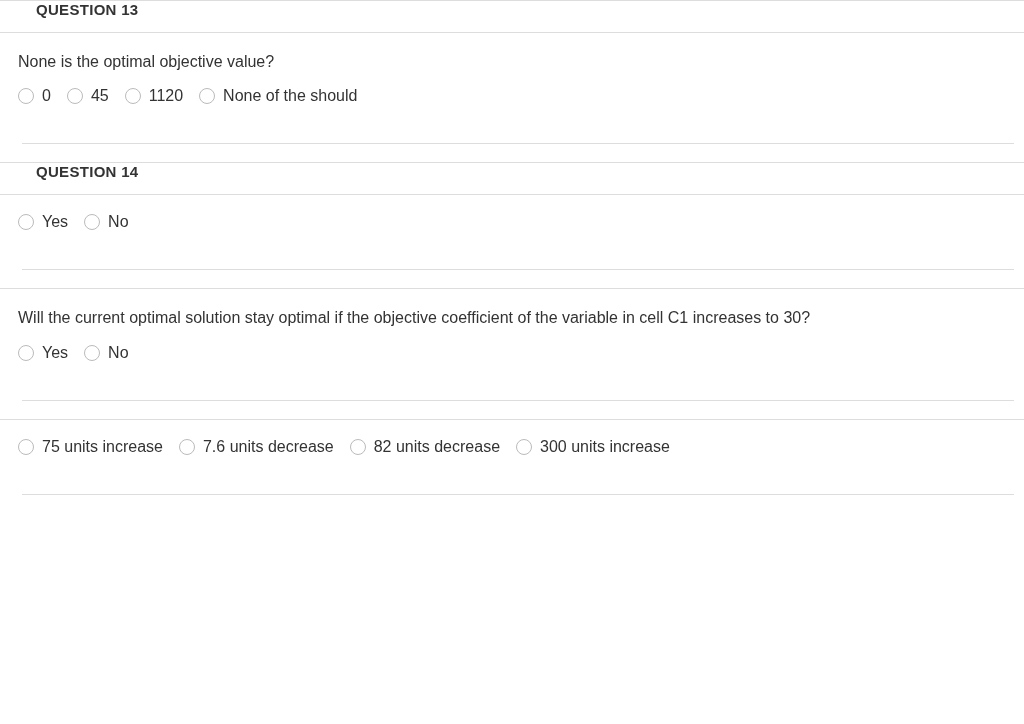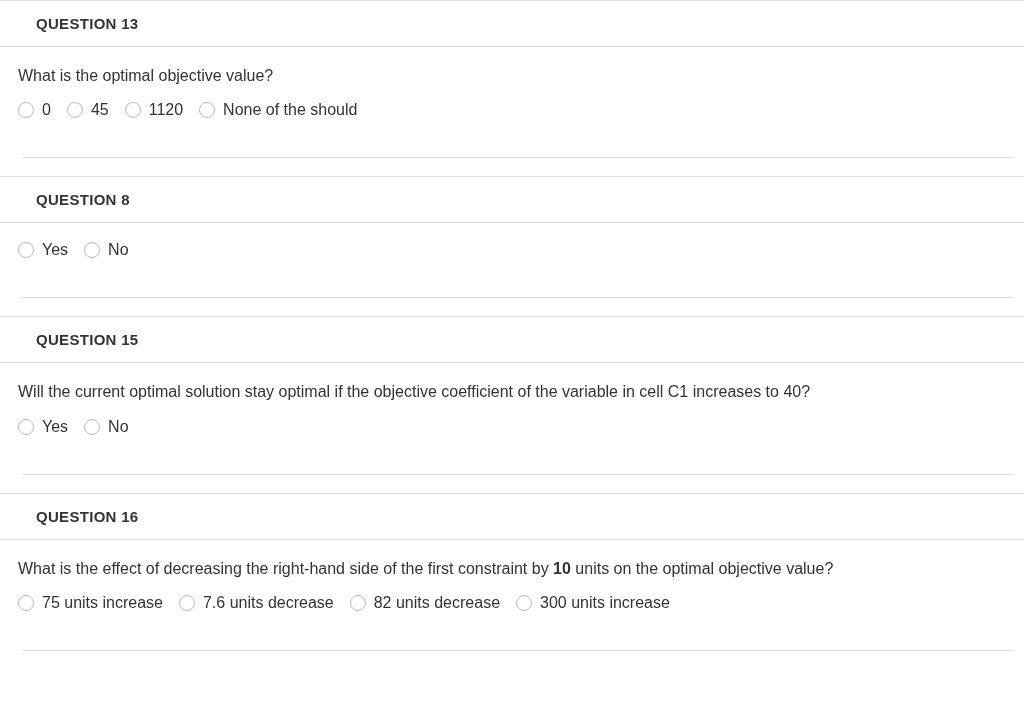--- a/index.html
+++ b/index.html
@@ -12,21 +12,21 @@
       background: #ffffff;
       color: #333;
       width: 1024px;
       height: 724px;
       overflow: hidden;
     }
     .question-block {
       border-top: 1px solid #ddd;
     }
     .question-header {
-      padding: 14px 0 14px 36px;
+      padding: 0 0 14px 36px;
       border-bottom: 1px solid #ddd;
     }
     .question-title {
       font-weight: 700;
       font-size: 15px;
       color: #333;
       letter-spacing: 0.3px;
     }
     .question-body {
       padding: 18px 10px 18px 18px;
@@ -75,21 +75,21 @@
   </style>
 </head>
 <body>
 
 <div id="container">
     <div class="question-block">
       <div class="question-header">
         <div class="question-title">QUESTION 13</div>
       </div>
       <div class="question-body">
-        <div class="question-prompt">What is the optimal objective value?</div>
+        <div class="question-prompt">None is the optimal objective value?</div>
         <div class="options-row">
           <label class="option">
             <span class="radio"></span>
             <span class="option-label">0</span>
           </label>
           <label class="option">
             <span class="radio"></span>
             <span class="option-label">45</span>
           </label>
           <label class="option">
@@ -99,61 +99,54 @@
           <label class="option">
             <span class="radio"></span>
             <span class="option-label">None of the should</span>
           </label>
         </div>
         <div class="body-divider"></div>
       </div>
     </div>
     <div class="question-block">
       <div class="question-header">
-        <div class="question-title">QUESTION 8</div>
+        <div class="question-title">QUESTION 14</div>
       </div>
       <div class="question-body">
         <div class="options-row">
           <label class="option">
             <span class="radio"></span>
             <span class="option-label">Yes</span>
           </label>
           <label class="option">
             <span class="radio"></span>
             <span class="option-label">No</span>
           </label>
         </div>
         <div class="body-divider"></div>
       </div>
     </div>
     <div class="question-block">
-      <div class="question-header">
-        <div class="question-title">QUESTION 15</div>
-      </div>
       <div class="question-body">
-        <div class="question-prompt">Will the current optimal solution stay optimal if the objective coefficient of the variable in cell C1 increases to 40?</div>
+        <div class="question-prompt">Will the current optimal solution stay optimal if the objective coefficient of the variable in cell C1 increases to 30?</div>
         <div class="options-row">
           <label class="option">
             <span class="radio"></span>
             <span class="option-label">Yes</span>
           </label>
           <label class="option">
             <span class="radio"></span>
             <span class="option-label">No</span>
           </label>
         </div>
         <div class="body-divider"></div>
       </div>
     </div>
     <div class="question-block">
-      <div class="question-header">
-        <div class="question-title">QUESTION 16</div>
-      </div>
       <div class="question-body">
-        <div class="question-prompt">What is the effect of decreasing the right-hand side of the first constraint by <strong>10</strong> units on the optimal objective value?</div>
         <div class="options-row">
           <label class="option">
             <span class="radio"></span>
             <span class="option-label">75 units increase</span>
           </label>
           <label class="option">
             <span class="radio"></span>
             <span class="option-label">7.6 units decrease</span>
           </label>
           <label class="option">

